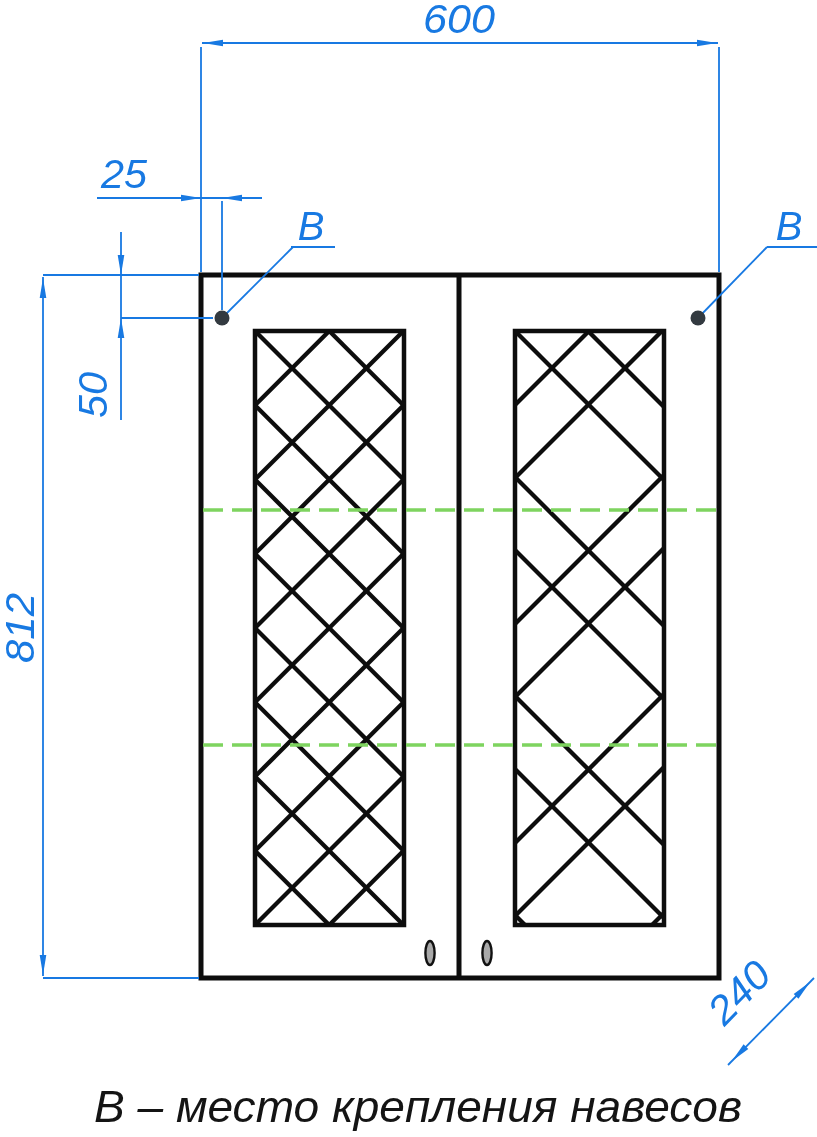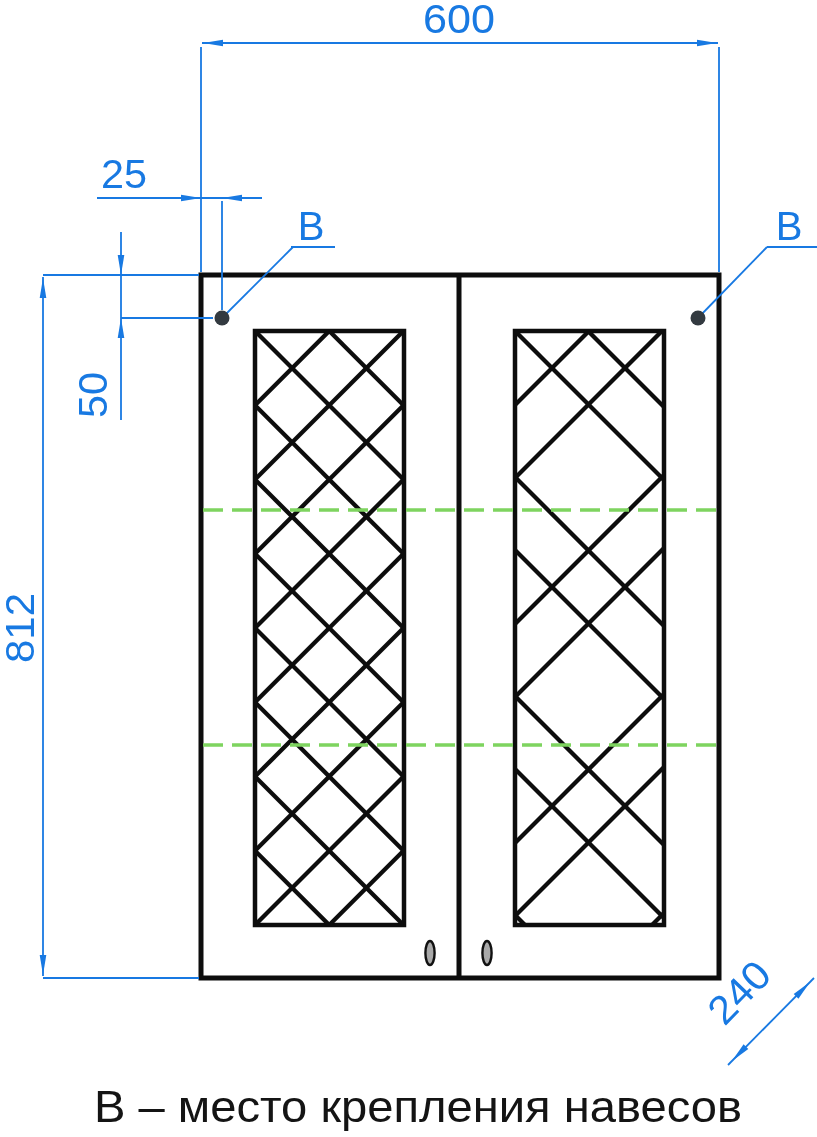--- a/index.html
+++ b/index.html
@@ -1,16 +1,16 @@
 <!DOCTYPE html>
 <html><head>
 <meta charset="utf-8">
 <style>
   html,body{margin:0;padding:0;background:#ffffff;}
-  .stage{width:817px;height:1137px;position:relative;background:#ffffff;overflow:hidden;}
+  .stage{width:817px;height:1137px;position:relative;background:#ffffff;overflow:hidden;font-style:italic;}
   svg{display:block;}
   .outline{stroke:#0d0d0d;fill:none;}
   .lattice{stroke:#0d0d0d;fill:none;stroke-width:4.3;}
   .dim{stroke:#1879e2;stroke-width:1.8;fill:none;}
   .dimtext{fill:#1879e2;font-family:"Liberation Sans",sans-serif;font-size:40px;}
   .captiontext{fill:#141414;font-family:"Liberation Sans",sans-serif;font-size:44px;}
   .shelfline{stroke:#7ed45f;stroke-width:3.5;fill:none;stroke-dasharray:20 9;}
   .handle{fill:#a9a9a9;stroke:#111111;stroke-width:2.4;}
   .screwdot{fill:#333a40;stroke:none;}
 </style>

